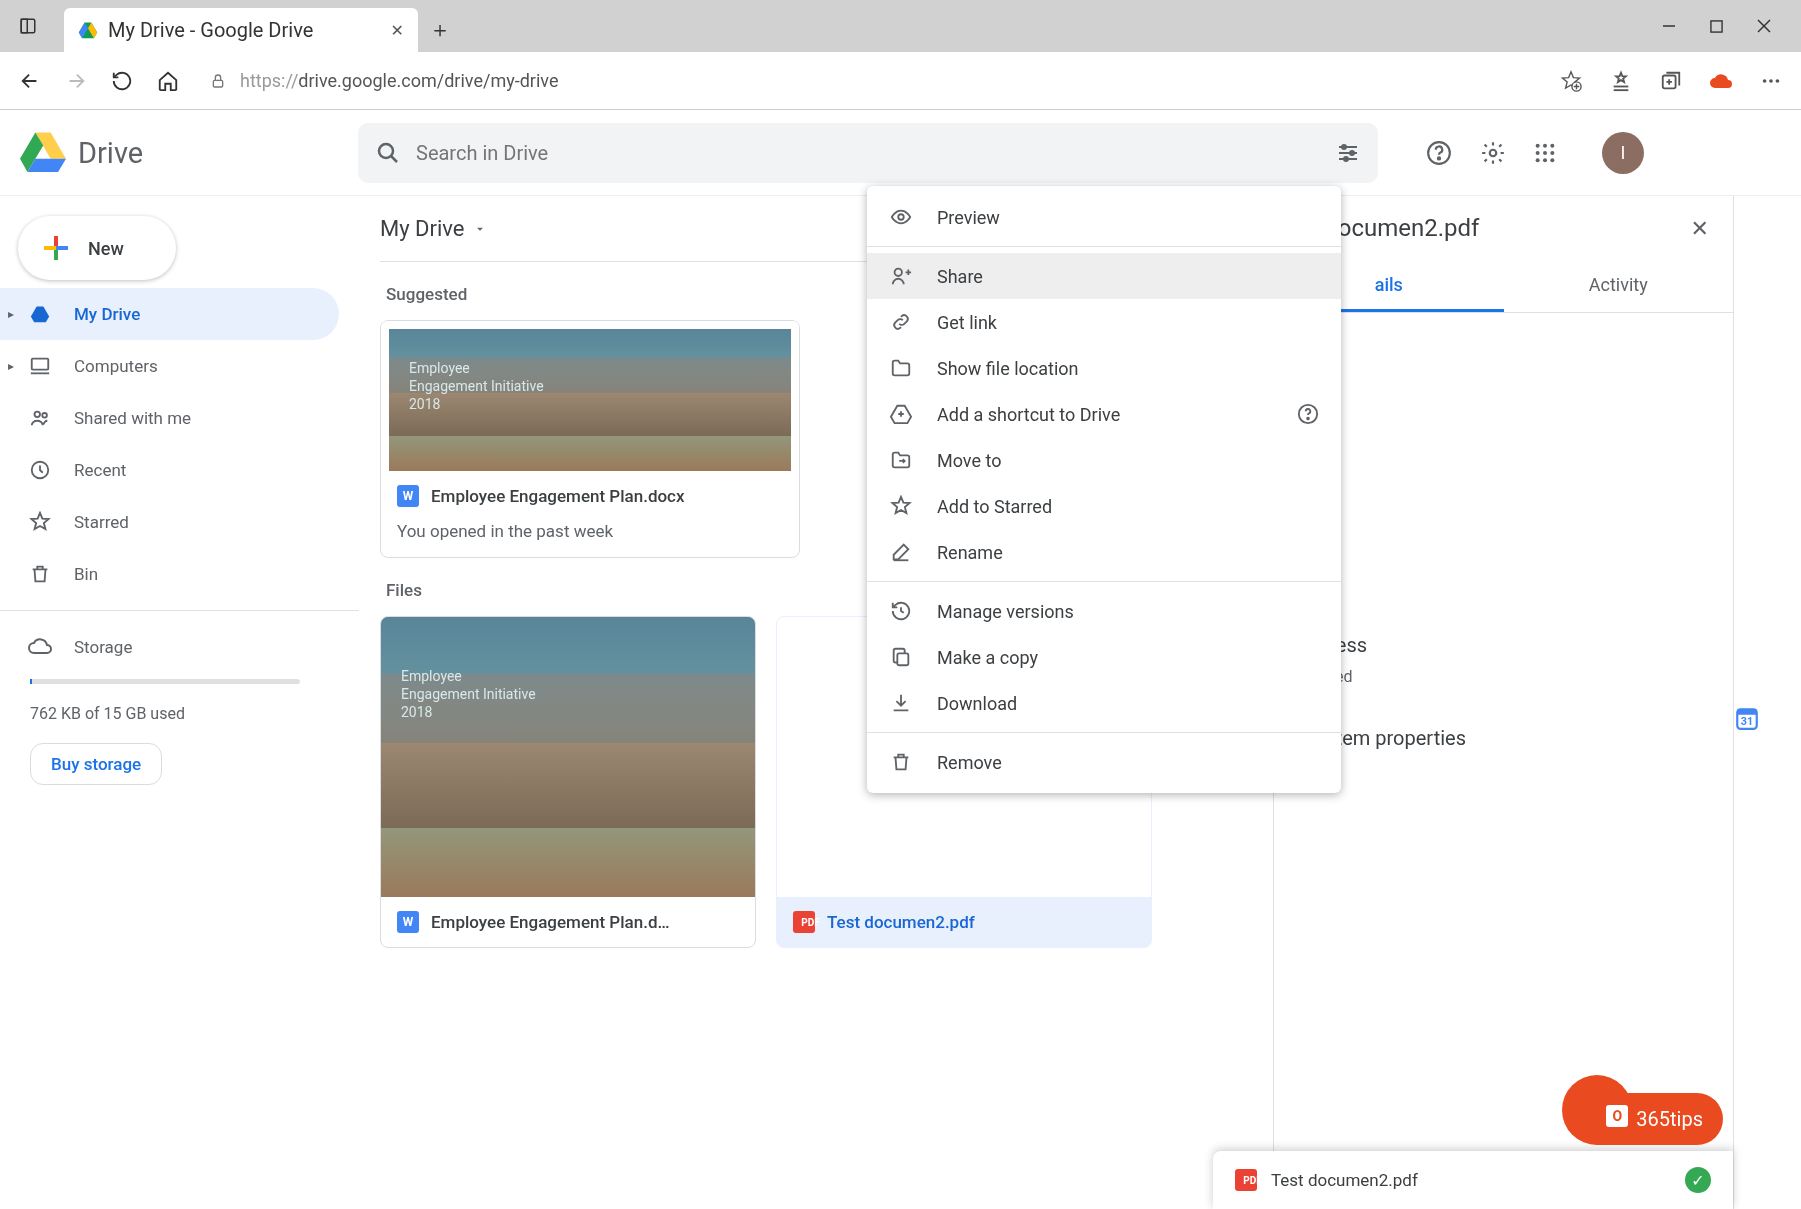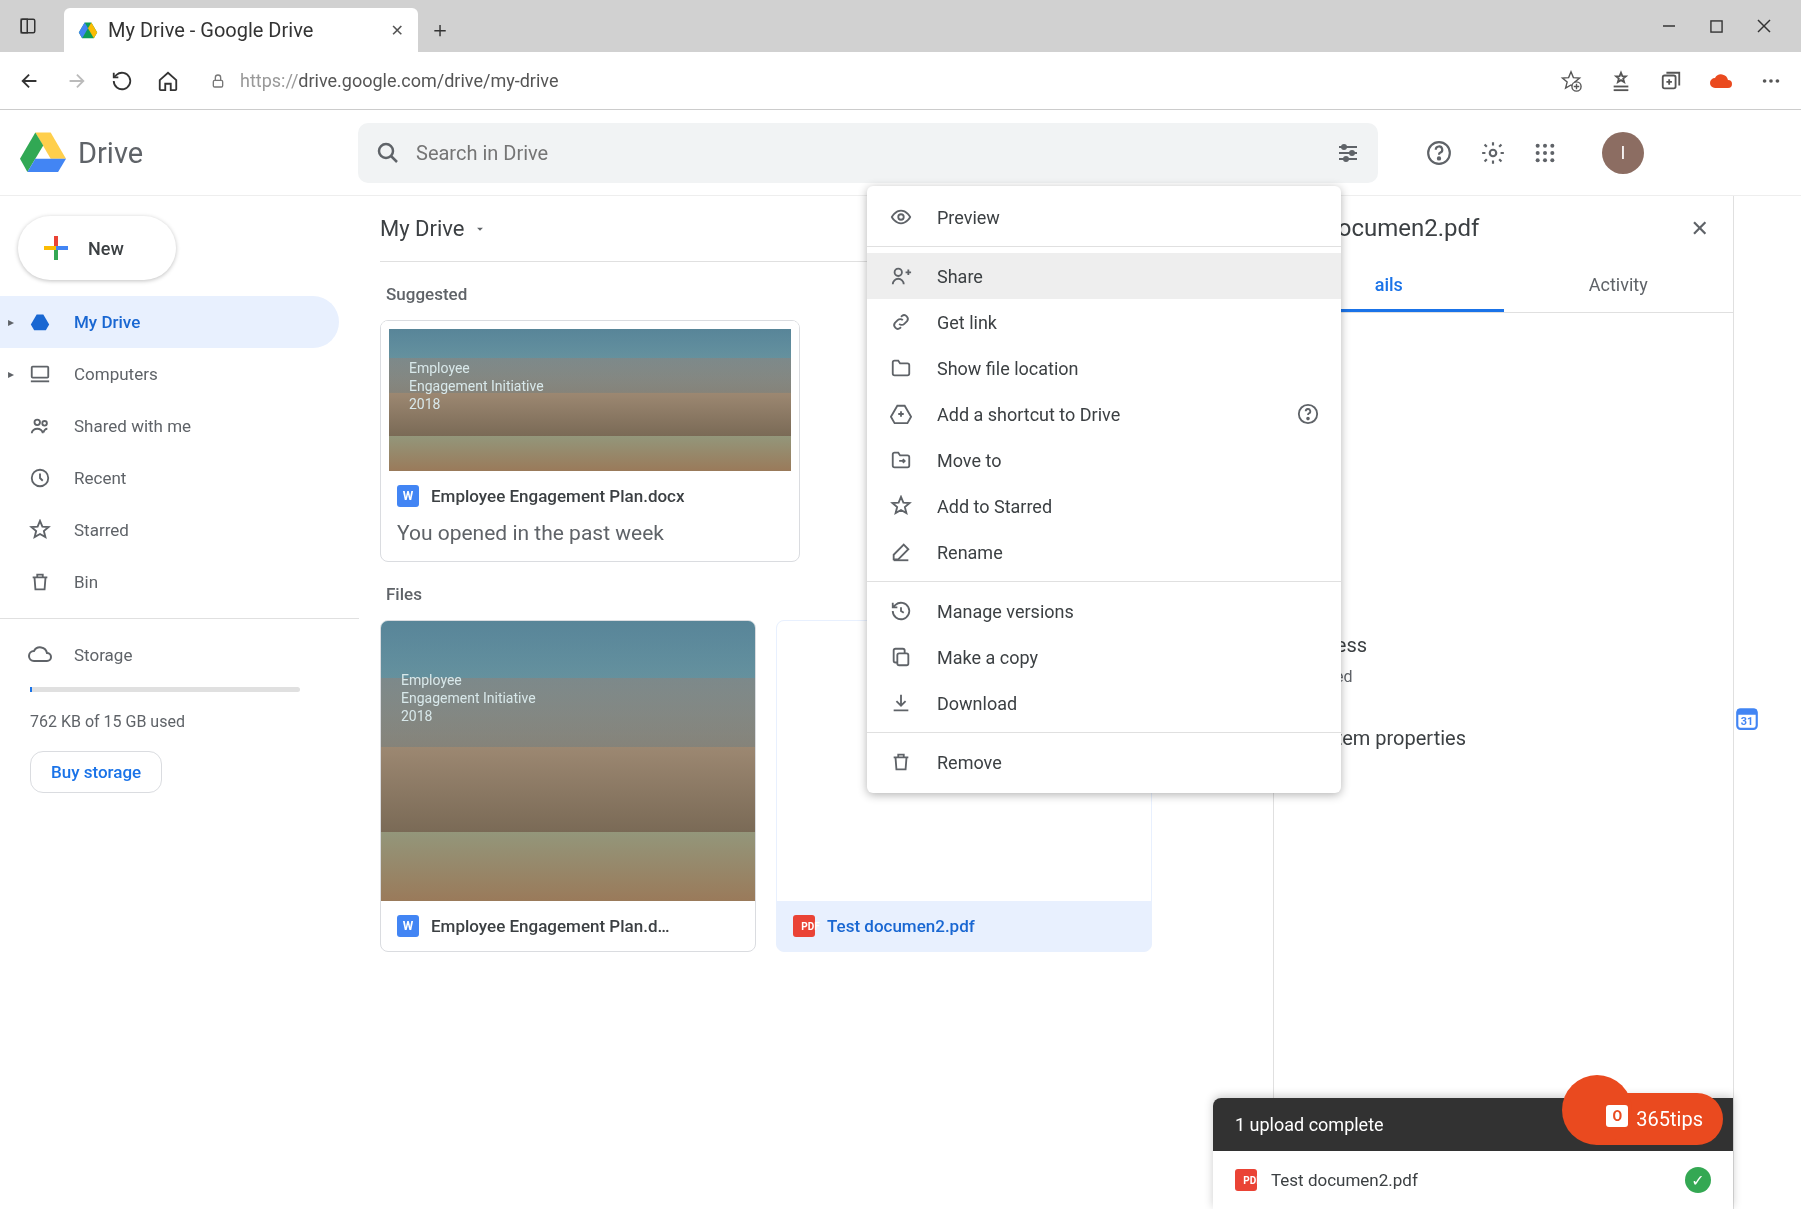--- a/index.html
+++ b/index.html
@@ -30,21 +30,21 @@
 .drive-logo-text { font-size: 29px; color: #5f6368; }
 .searchbar { flex: 1; max-width: 1020px; background: #f1f3f4; border-radius: 10px; height: 60px; display: flex; align-items: center; padding: 0 18px; gap: 16px; }
 .searchbar input { flex: 1; border: none; background: transparent; font-size: 20px; color: #5f6368; outline: none; }
 .header-icons { display: flex; gap: 28px; margin-left: 30px; align-items: center; }
 .header-icons .hicon { color: #5f6368; }
 .avatar { width: 42px; height: 42px; border-radius: 50%; background: #8c6d62; color: #fff; display: flex; align-items: center; justify-content: center; font-size: 18px; margin-left: 18px; }
 
 
 .drive-body { display: flex; height: calc(100% - 196px); }
 .sidebar { width: 360px; padding: 14px 0; border-right: 1px solid transparent; }
-.new-btn { margin: 6px 18px 16px 18px; width: 158px; height: 64px; border-radius: 32px; box-shadow: 0 1px 4px rgba(0,0,0,0.25); display: flex; align-items: center; gap: 14px; padding-left: 20px; background:#fff; }
+.new-btn { margin: 6px 18px 8px 18px; width: 158px; height: 64px; border-radius: 32px; box-shadow: 0 1px 4px rgba(0,0,0,0.25); display: flex; align-items: center; gap: 14px; padding-left: 20px; background:#fff; }
 .new-btn-label { font-size: 18px; color: #3c4043; font-weight: 500; }
 .nav-item { display: flex; align-items: center; height: 52px; padding-left: 28px; gap: 22px; color: #5f6368; font-size: 17px; border-radius: 0 26px 26px 0; margin-right: 20px; position: relative; }
 .nav-item.active { background: #e8f0fe; color: #1967d2; font-weight: 500; }
 .nav-item .expand { position: absolute; left: 8px; font-size: 12px; color: #5f6368; }
 .nav-icon { width: 24px; display:flex; justify-content:center; }
 .sidebar-divider { height: 1px; background: #e0e0e0; margin: 10px 0; }
 .storage-text { padding: 8px 30px; font-size: 16px; color: #5f6368; }
 .storage-bar { height: 5px; background: #e0e0e0; margin: 6px 30px 12px 30px; border-radius: 3px; position:relative; width: 270px;}
 .storage-bar::before { content:''; position:absolute; left:0; top:0; height:100%; width:2px; background:#1a73e8;}
 .buy-storage { margin: 12px 30px; border: 1px solid #dadce0; border-radius: 13px; padding: 10px 20px; color: #1a73e8; font-size: 17px; font-weight: 500; display: inline-block; }
@@ -56,21 +56,21 @@
 .info-circle { width:40px; height:40px; border-radius:50%; background:#e8f0fe; color:#1967d2; display:flex; align-items:center; justify-content:center; }
 .section-title { font-size: 17px; color: #5f6368; margin: 22px 0 16px 6px; font-weight: 500; }
 
 .cards { display: flex; gap: 20px; }
 .card { width: 420px; border: 1px solid #dadce0; border-radius: 8px; overflow: hidden; background:#fff; }
 .card.selected { background: #e8f0fe; border-color:#e8f0fe; }
 .card-thumb { height: 230px; background: linear-gradient(#7ab8c9 0%, #8fa88f 60%, #9a7a5a 100%); position:relative; }
 .card-thumb.mini { height: 150px; border:8px solid #fff; border-bottom:none;}
 .card-body { padding: 14px 16px; display: flex; align-items: center; gap: 12px; }
 .card-title { font-size: 17px; color: #3c4043; font-weight: 500; white-space: nowrap; overflow:hidden; text-overflow:ellipsis;}
-.card-sub { font-size: 21px; color: #5f6368; padding: 0 16px 16px 16px; }
+.card-sub { font-size: 17px; color: #5f6368; padding: 0 16px 16px 16px; }
 .doc-icon { width: 22px; height: 22px; background: #4285f4; border-radius: 3px; color:#fff; font-size:12px; font-weight:bold; display:flex; align-items:center; justify-content:center; flex-shrink:0;}
 .pdf-icon { width: 22px; height: 22px; background: #ea4335; border-radius: 3px; color:#fff; font-size:10px; font-weight:bold; display:flex; align-items:center; justify-content:center; flex-shrink:0;padding-left:13px;}
 .pdf-card-thumb { height: 280px; background:#fff; display:flex; align-items:flex-start; justify-content:center; padding-top:40px; font-size:9px; color:#777; }
 
 .files-row .card { width: 376px; }
 .files-row .card-thumb { height: 280px; }
 
 
 .context-menu { position: absolute; left: 867px; top: 186px; width: 474px; background: #fff; border-radius: 6px; box-shadow: 0 2px 10px rgba(0,0,0,0.3); padding: 8px 0; z-index: 100; }
 .menu-item { display: flex; align-items: center; height: 46px; padding: 0 22px; gap: 24px; color: #3c4043; font-size: 18px; }
@@ -461,21 +461,20 @@
     <div style="height:300px;"></div>
     <div class="details-section">
       <h3>access</h3>
       <div class="details-sub">shared</div>
     </div>
     <div class="details-section">
       <h3>System properties</h3>
     </div>
 
     <div class="upload-toast">
-      <div class="toast-header">1 upload complete</div>
       <div class="toast-body">
         <span class="pdf-icon">PDF</span>
         <span>Test documen2.pdf</span>
         <span class="check">✓</span>
       </div>
     </div>
 
     <div class="o365-badge">
       <div class="o365-cloud">
         <span class="o365-logo">O</span>

